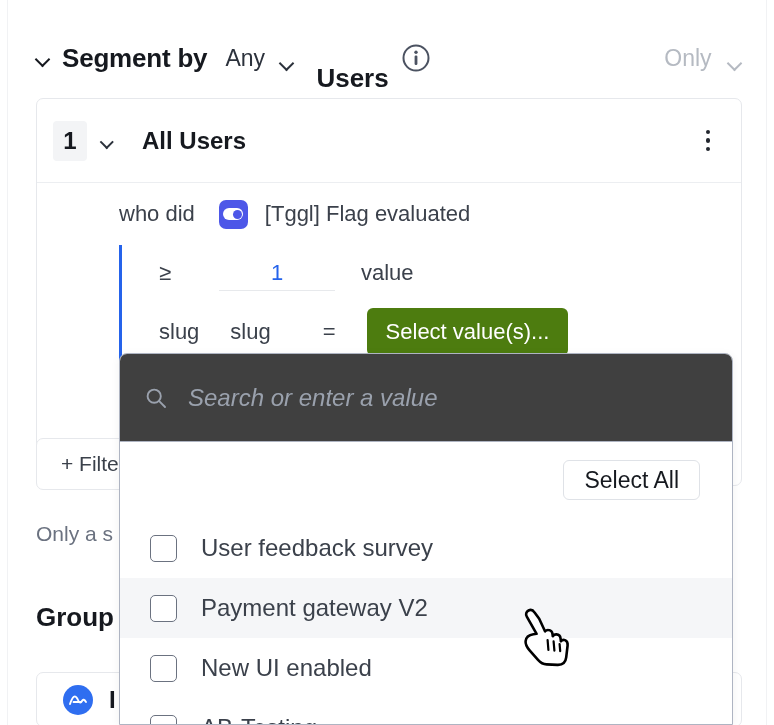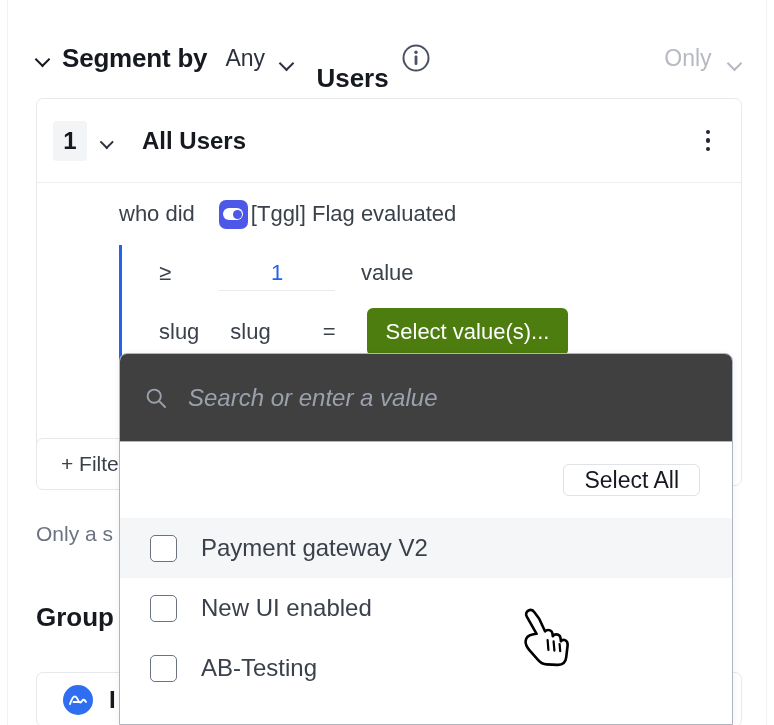--- a/index.html
+++ b/index.html
@@ -227,21 +227,21 @@
     align-items: center;
     justify-content: flex-end;
     padding-right: 1.5px;
   }
   .flag-icon .knob {
     width: 9px; height: 9px;
     border-radius: 50%;
     background: #4d57e8;
   }
   .evt-name {
-    margin-left: 3px;
+    margin-left: 17px;
     font-size: 22px;
     color: #3b414b;
     white-space: nowrap;
   }
 
   
   .accent-line {
     position: absolute;
     left: 82px;
     top: 62px;
@@ -453,21 +453,21 @@
     gap: 20px;
     background: #ffffff;
   }
   .link-clear {
     font-size: 23px;
     color: #2a6ef5;
     cursor: pointer;
     white-space: nowrap;
   }
   .btn-select-all {
-    height: 32px;
+    height: 40px;
     padding: 0 20px;
     background: #ffffff;
     border: 1px solid #dfe2e7;
     border-radius: 6px;
     font-size: 23px;
     color: #16191f;
     cursor: pointer;
     display: flex;
     align-items: center;
     font-family: "Liberation Sans", sans-serif;
@@ -619,20 +619,24 @@
         </svg>
       </span>
       <input class="dd-search-input" type="text" placeholder="Search or enter a value" style="">
     </div>
 
     <div class="dd-actions">
       <button class="btn-select-all">Select All</button>
     </div>
 
     <div class="dd-list">
+      <div class="dd-item">
+        <span class="dd-check"></span>
+        <span class="dd-item-label">User feedback survey</span>
+      </div>
       <div class="dd-item hover">
         <span class="dd-check"></span>
         <span class="dd-item-label">Payment gateway V2</span>
       </div>
       <div class="dd-item">
         <span class="dd-check"></span>
         <span class="dd-item-label">New UI enabled</span>
       </div>
       <div class="dd-item">
         <span class="dd-check"></span>

